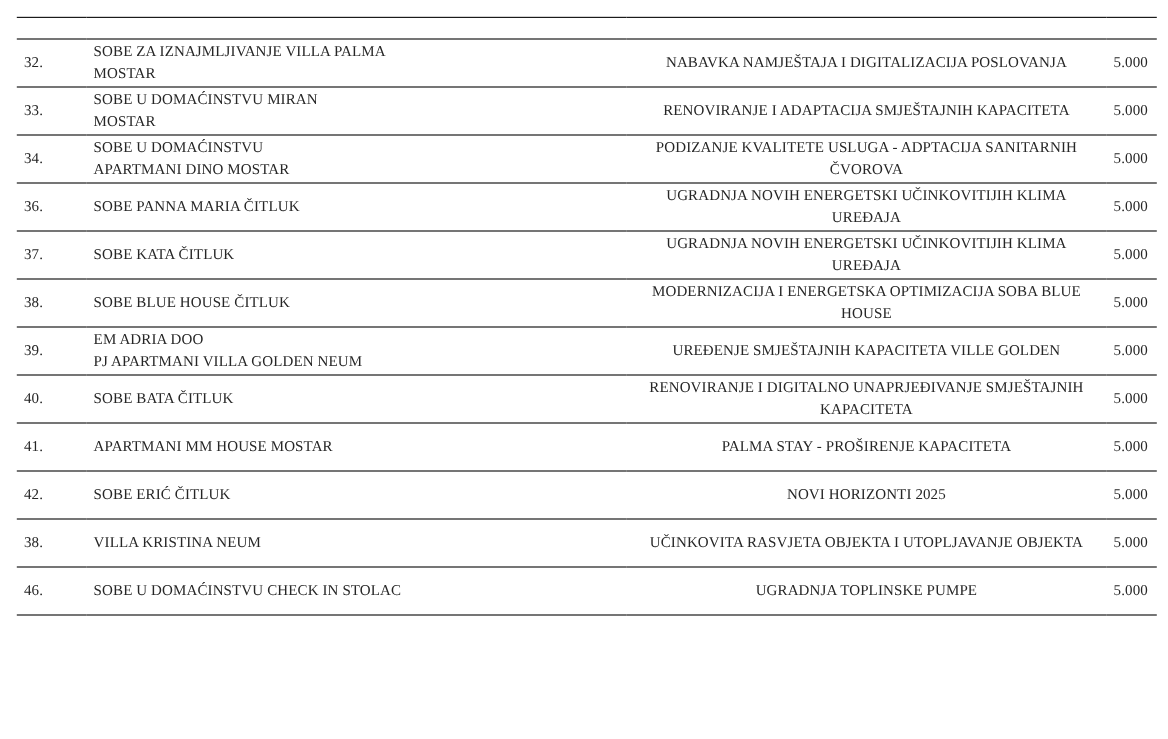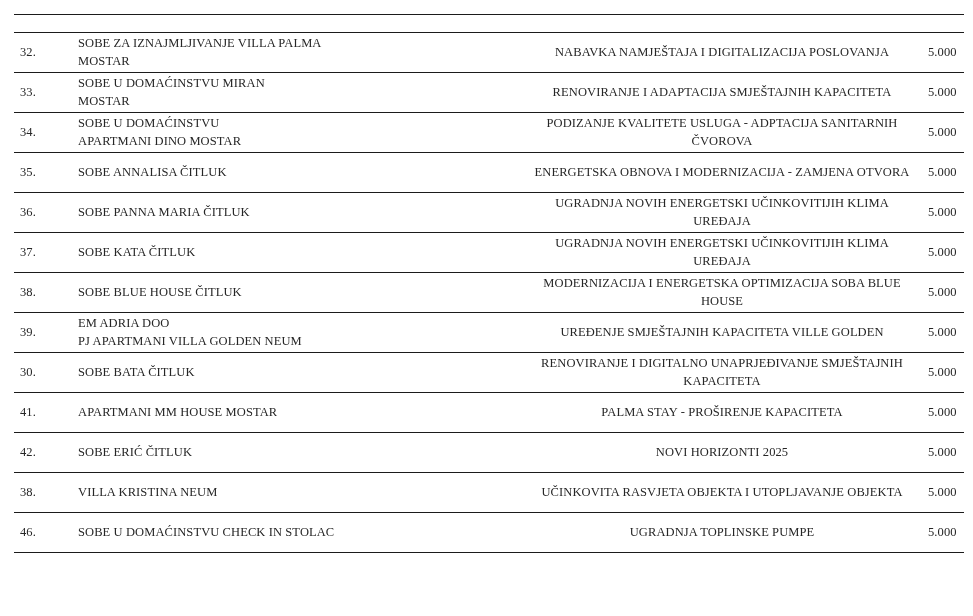--- a/index.html
+++ b/index.html
@@ -94,26 +94,20 @@
 
   <tr>
     <td class="col-num">34.</td>
     <td class="col-name">SOBE U DOMAĆINSTVU
 APARTMANI DINO MOSTAR</td>
     <td class="col-project">PODIZANJE KVALITETE USLUGA - ADPTACIJA SANITARNIH
 ČVOROVA</td>
     <td class="col-amount">5.000</td>
   </tr>
 
-  <tr>
-    <td class="col-num">35.</td>
-    <td class="col-name">SOBE ANNALISA ČITLUK</td>
-    <td class="col-project">ENERGETSKA OBNOVA I MODERNIZACIJA - ZAMJENA OTVORA</td>
-    <td class="col-amount">5.000</td>
-  </tr>
 
   <tr>
     <td class="col-num">36.</td>
     <td class="col-name">SOBE PANNA MARIA ČITLUK</td>
     <td class="col-project">UGRADNJA NOVIH ENERGETSKI UČINKOVITIJIH KLIMA UREĐAJA</td>
     <td class="col-amount">5.000</td>
   </tr>
 
   <tr>
     <td class="col-num">37.</td>
@@ -132,21 +126,21 @@
 
   <tr>
     <td class="col-num">39.</td>
     <td class="col-name">EM ADRIA DOO
 PJ APARTMANI VILLA GOLDEN NEUM</td>
     <td class="col-project">UREĐENJE SMJEŠTAJNIH KAPACITETA VILLE GOLDEN</td>
     <td class="col-amount">5.000</td>
   </tr>
 
   <tr>
-    <td class="col-num">30.</td>
+    <td class="col-num">40.</td>
     <td class="col-name">SOBE BATA ČITLUK</td>
     <td class="col-project">RENOVIRANJE I DIGITALNO UNAPRJEĐIVANJE SMJEŠTAJNIH
 KAPACITETA</td>
     <td class="col-amount">5.000</td>
   </tr>
 
   <tr>
     <td class="col-num">41.</td>
     <td class="col-name">APARTMANI MM  HOUSE MOSTAR</td>
     <td class="col-project">PALMA STAY - PROŠIRENJE KAPACITETA</td>

